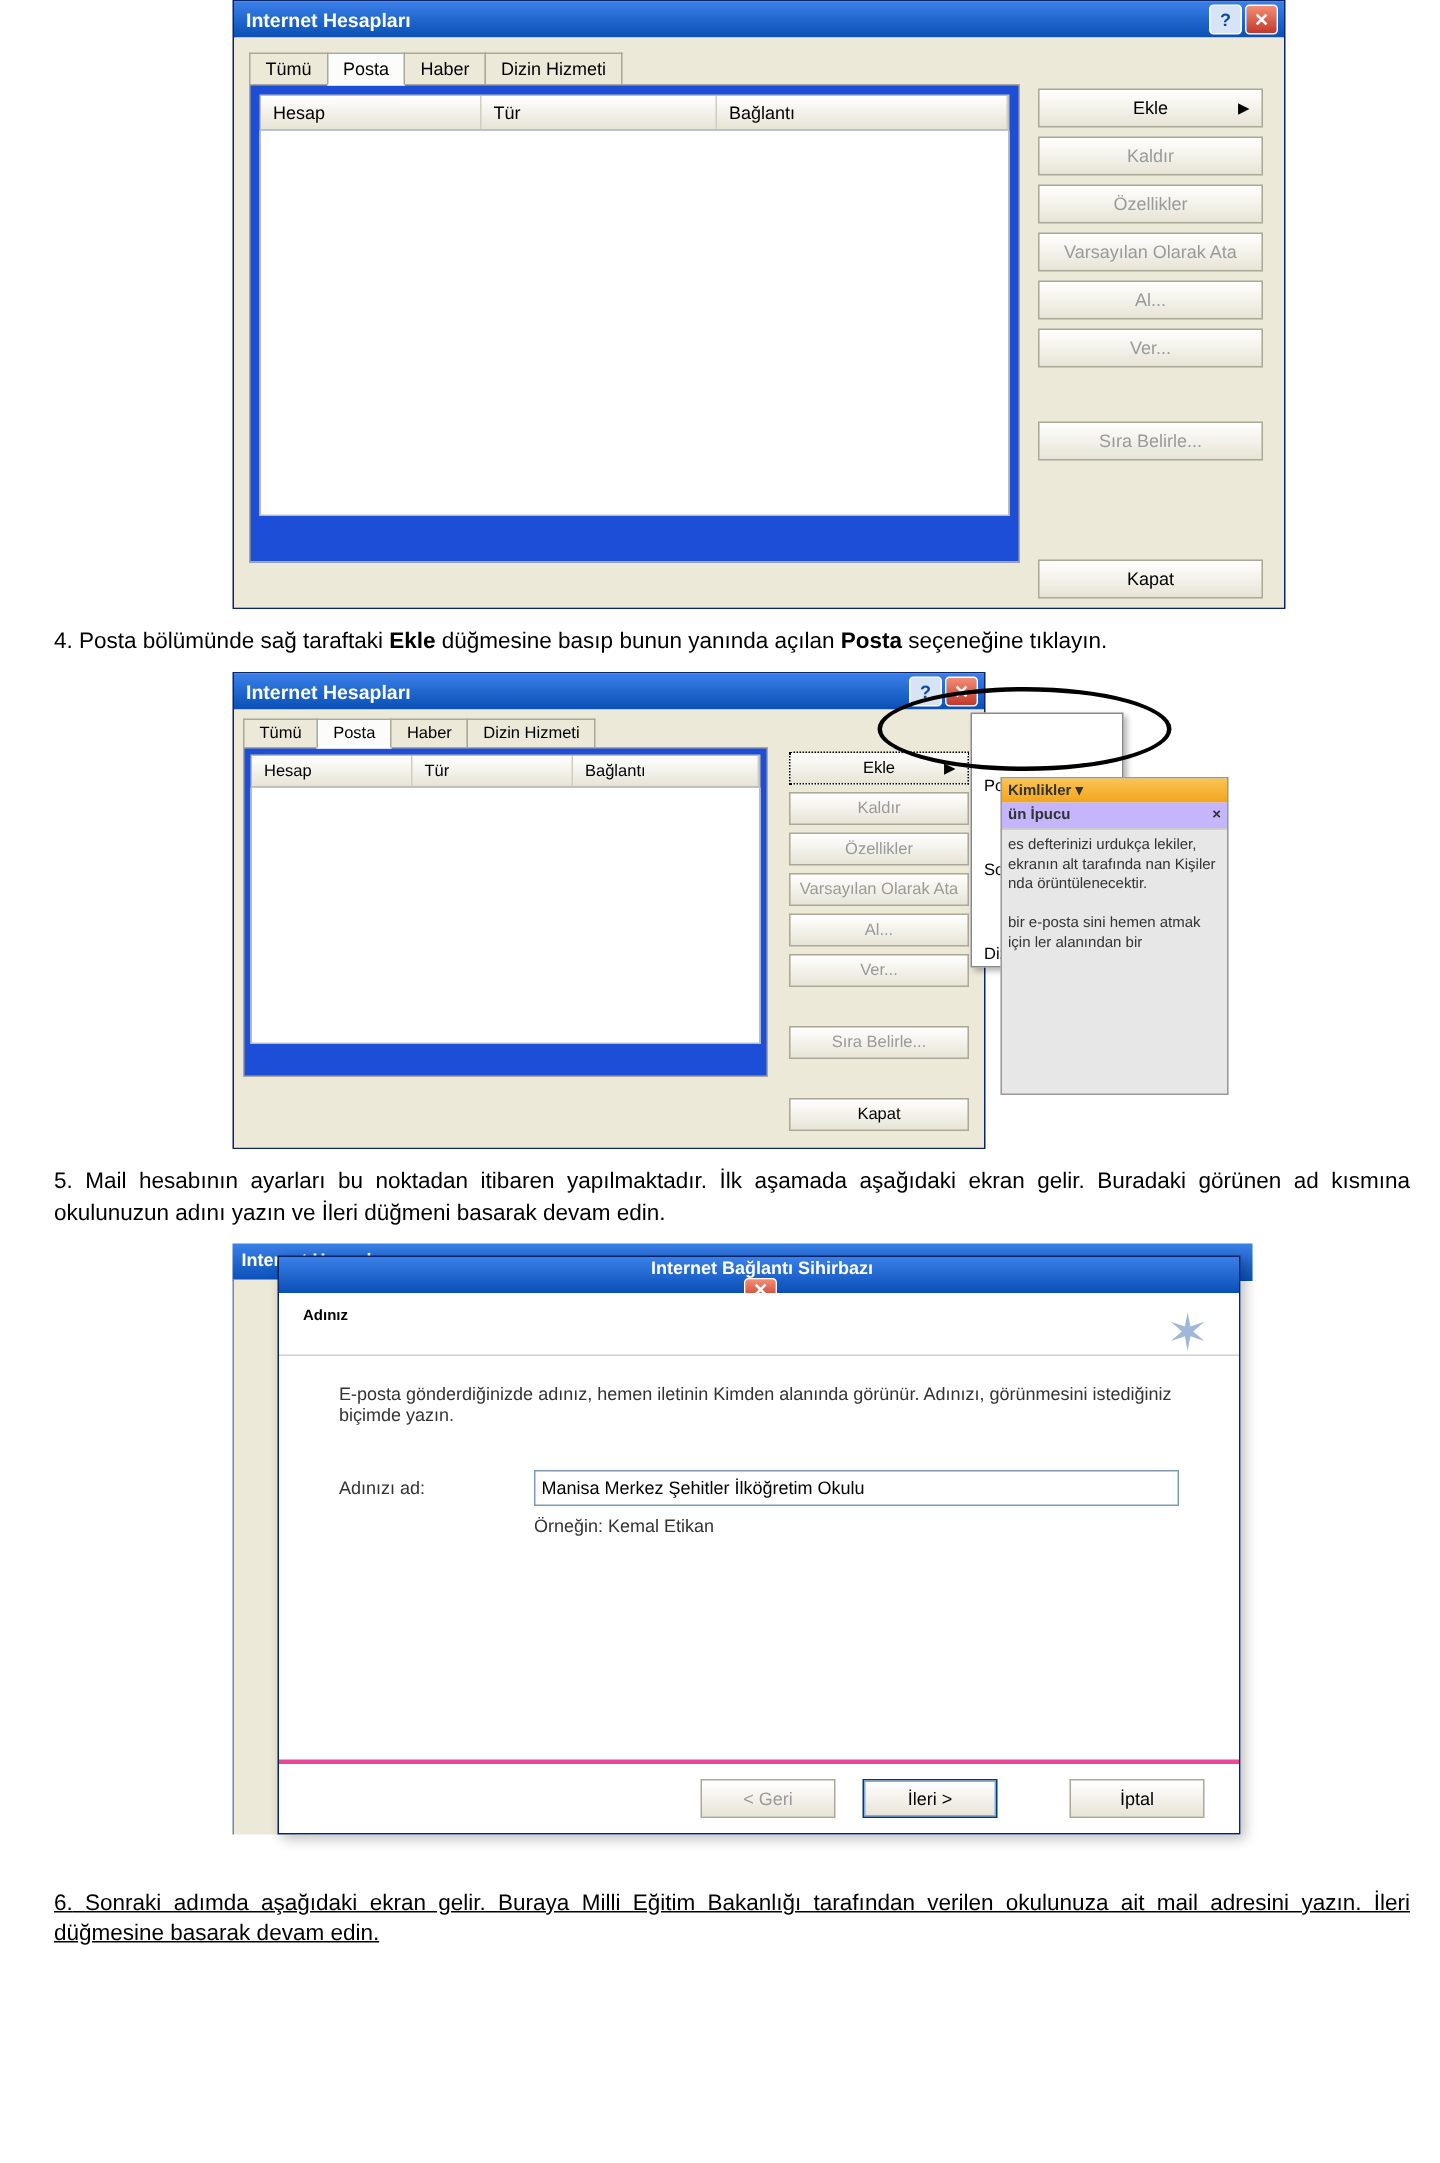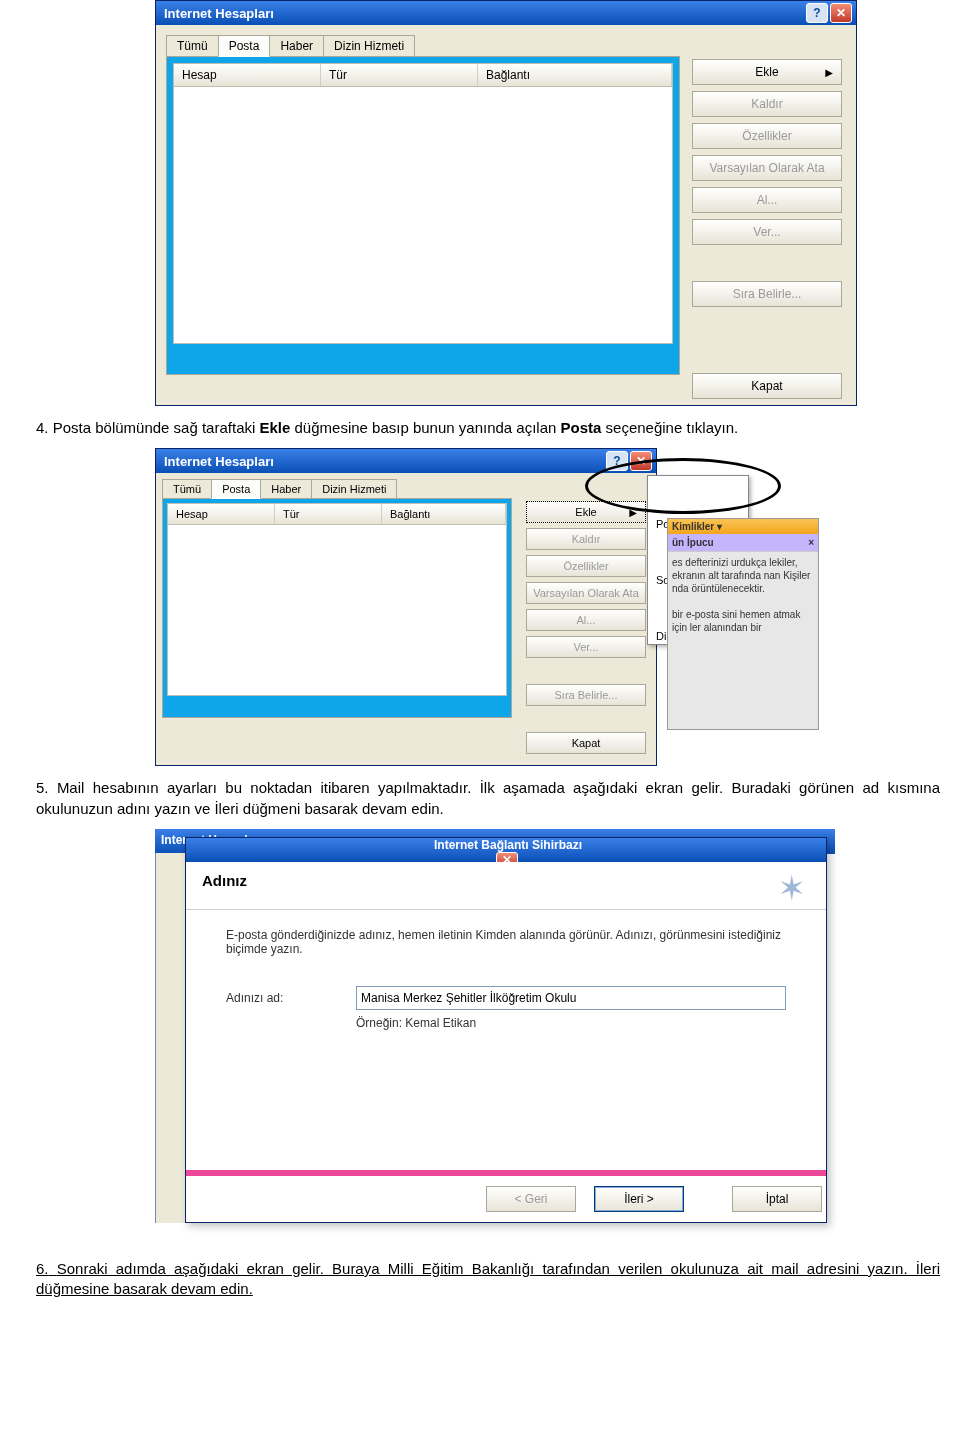--- a/index.html
+++ b/index.html
@@ -70,21 +70,21 @@
     font-size: 12px;
     margin-right: -1px;
     position: relative;
   }
   .tab.active {
     background: #fcfcfa;
     z-index: 2;
     border-bottom: 1px solid #fcfcfa;
   }
   .tab-panel {
-    background: #0ea5e9;
+    background: #1d4ed8;
     border: 1px solid #aca899;
     width: 500px;
     height: 305px;
     padding:6px;
     position:relative;
   }
   .right-buttons {
     position:absolute;
     right:14px; top:34px;
     width:150px;
@@ -174,38 +174,38 @@
     width:640px; border:1px solid #0a246a;
     box-shadow: 3px 3px 8px rgba(0,0,0,.25);
   }
   .wiz .titlebar { font-size:12px;flex-direction:column; }
   .wiz-body { height:360px; background:#fff; position:relative; }
   .wiz-hdr {
     padding:10px 16px 20px 16px;
     border-bottom:1px solid #cfcfcf;
     position:relative;
   }
-  .wiz-hdr .wh-title { font-size:15px; font-weight:bold; }
+  .wiz-hdr .wh-title { font-size:10px; font-weight:bold; }
   .wiz-hdr .star-icon {
     position:absolute; right:20px; top:6px; color:#9fb7d8; font-size:34px;
   }
   .wiz-content { padding:18px 40px; font-size:12px; color:#333; }
   .wiz-row { display:flex; align-items:center; margin-top:30px; }
   .wiz-row .lbl { width:130px; }
   .wiz-row input {
     flex:1; border:1px solid #7f9db9; height:20px; padding:1px 4px;
     font-family:inherit; font-size:12px;
   }
   .wiz-row2 { display:flex; margin-top:6px; }
   .wiz-row2 .lbl { width:130px; }
   .wiz-btnbar {
     position:absolute; bottom:0; left:0; right:0; height:46px;
-    border-top:6px solid #ec4899;
+    border-top:3px solid #ec4899;
     display:flex; justify-content:flex-end; align-items:center; gap:18px;
-    padding-right:4px;
+    padding-right:23px;
   }
   .wiz-btnbar .b {
     width:88px; height:24px; border:1px solid #aca899;
     background:linear-gradient(to bottom,#fff,#e7e4d6);
     font-size:12px; display:flex; align-items:center; justify-content:center;
   }
   .wiz-btnbar .b.disabled { color:#9a9a9a; }
   .wiz-btnbar .b.primary { border:1px solid #003c74; box-shadow:0 0 0 1px #88a8e0 inset; }
 
 </style>

